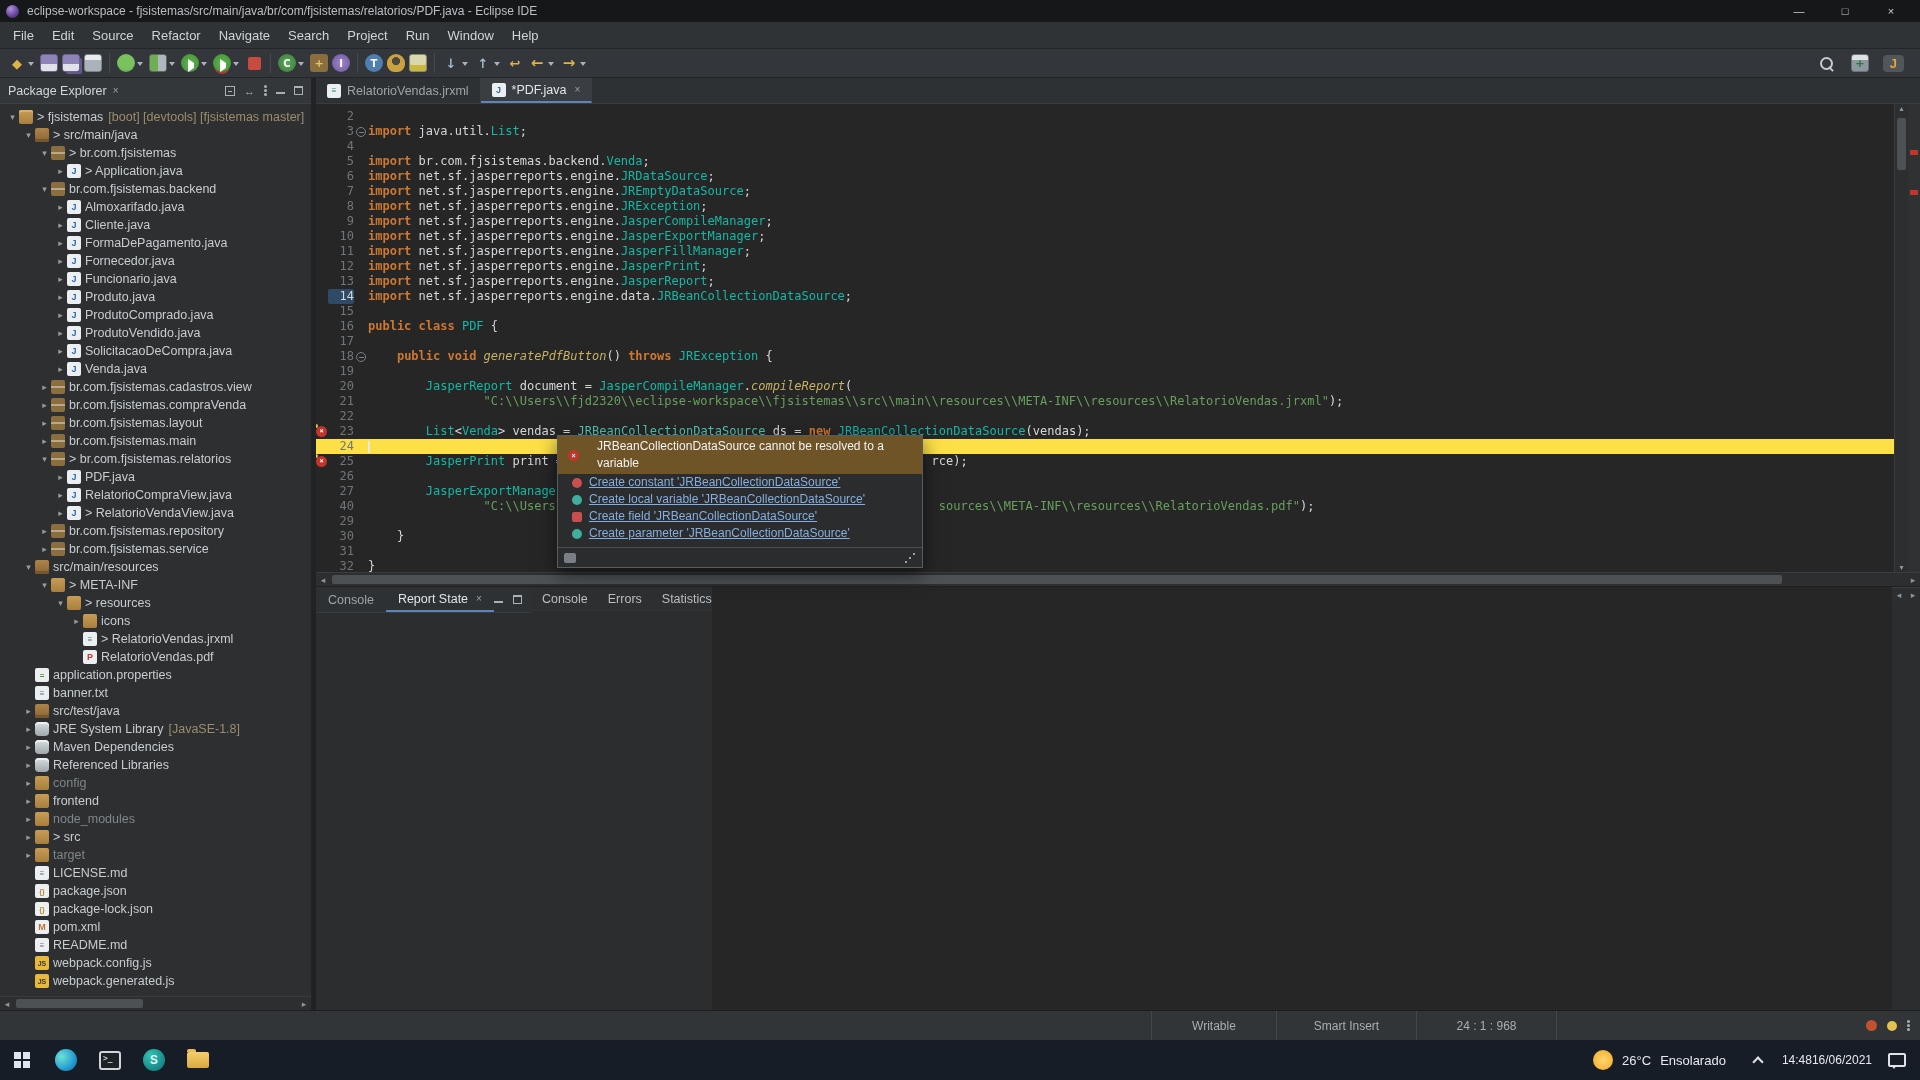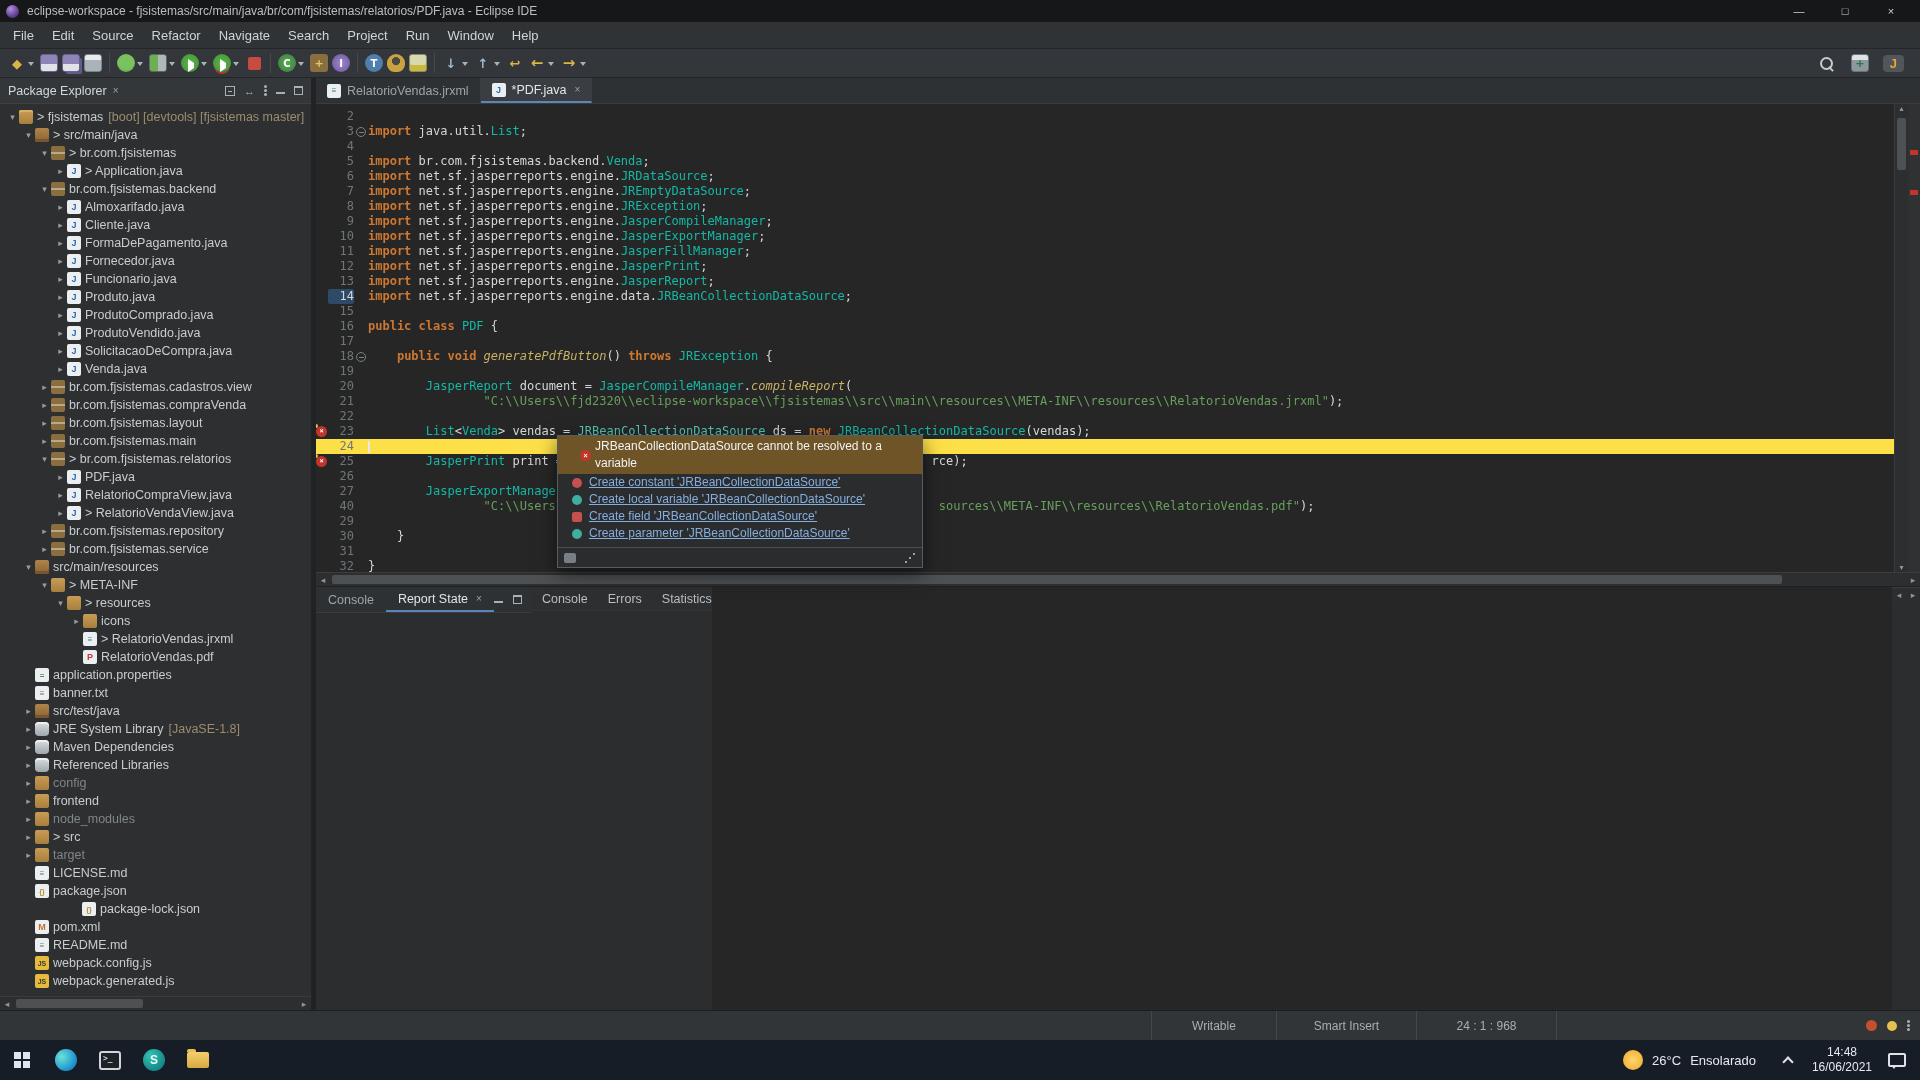--- a/index.html
+++ b/index.html
@@ -147,21 +147,21 @@
   .statusbar{height:30px;flex:none;background:#323538;border-top:1px solid #1d1e1f;display:flex;align-items:center;font-size:12px;color:#a9adb0}
   .sb-flex{flex:1}
   .sb-cell{height:100%;display:flex;align-items:center;justify-content:center;border-left:1px solid #43464a}
   .sb-gap{width:300px;height:100%;border-left:1px solid #43464a}
   .sb-icons{display:flex;align-items:center;gap:10px;padding:0 10px}
   .sb-dot{width:11px;height:11px;border-radius:50%;background:#c3502f;display:inline-block}
   .sb-bulb{width:10px;height:10px;border-radius:50%;background:#e3c24e;display:inline-block}
 
   
   .popup{position:absolute;left:557px;top:435px;width:366px;z-index:40;background:#2b2c2e;border:1px solid #5a5d60;box-shadow:0 6px 18px rgba(0,0,0,.55);font:12px/17px "Liberation Sans",sans-serif}
-  .qf-errrow{display:flex;align-items:center;gap:4px;background:#6e5426;color:#f0f2f4;padding:2px 22px;min-height:20px}
+  .qf-errrow{display:flex;align-items:center;gap:18px;background:#6e5426;color:#f0f2f4;padding:2px 10px;min-height:20px}
   .qf-err{width:11px;height:11px;background:#c3352b;border-radius:50%;color:#fff;font-size:7px;line-height:11px;text-align:center;font-weight:bold;flex:none}
   .qf-head{padding:3px 8px;color:#d6d9db}
   .qfrow{display:flex;align-items:center;gap:7px;padding:1px 8px 1px 14px;height:17px}
   .qfi{width:10px;height:10px;border-radius:50%;flex:none}
   .qfi-constant{background:#c65050}
   .qfi-local-variable{background:#3fae9e}
   .qfi-field{background:#c65050;border-radius:2px}
   .qfi-parameter{background:#3fae9e}
   .qflink{color:#85aede;text-decoration:underline}
   .qf-foot{display:flex;align-items:center;justify-content:space-between;border-top:1px solid #4a4d50;height:20px;padding:0 6px;margin-top:5px}
@@ -179,21 +179,21 @@
   .tk-terminal{width:22px;height:19px;border:2px solid #cfd5da;border-radius:3px;background:#1d2226}
   .tk-terminal::before{content:">_";position:absolute;left:2px;top:1px;color:#cfd5da;font:bold 8px "DejaVu Sans Mono",monospace}
   .tk-spotify{width:22px;height:22px;border-radius:50%;background:radial-gradient(circle at 35% 30%,#2fc4b2,#0f6e78)}
   .tk-spotify::before{content:"S";position:absolute;inset:0;display:flex;align-items:center;justify-content:center;color:#eafcfa;font:bold 12px "Liberation Sans",sans-serif}
   .tk-file-explorer{width:22px;height:16px;border-radius:2px;background:linear-gradient(#f3cf6f,#d9a83f)}
   .tk-file-explorer::before{content:"";position:absolute;left:0;top:-3px;width:9px;height:3px;border-radius:2px 2px 0 0;background:#e8bd55}
   .tk-flex{flex:1}
   .tk-weather{display:flex;align-items:center;gap:9px;margin-right:28px;font-size:13px}
   .sun{width:20px;height:20px;border-radius:50%;background:radial-gradient(#ffd76e,#f0a72a);flex:none}
   .tk-chev{width:8px;height:8px;border-left:2px solid #dfe3e6;border-top:2px solid #dfe3e6;transform:rotate(45deg);margin:4px 20px 0 0}
-  .tk-clock{display:flex;flex-direction:column;align-items:center;line-height:15px;font-size:12px;margin-right:16px}
+  .tk-clock{display:flex;flex-direction:row;align-items:center;line-height:15px;font-size:12px;margin-right:16px}
   .tk-chat{width:18px;height:14px;border:2px solid #dfe3e6;border-radius:2px;position:relative;margin-right:14px}
   .tk-chat::after{content:"";position:absolute;left:1px;bottom:-7px;border:3px solid transparent;border-top:4px solid #dfe3e6}
 </style>
 </head>
 <body>
 
 <div class="window">
 
   <div class="titlebar">
     <span class="ec-logo"></span>
@@ -538,21 +538,21 @@
           <div class="trow" style="padding-left: 22px;">
             <span class="texp"></span>
             <span class="tico tico-doc">≡</span>
             <span class="tlabel">LICENSE.md</span>
           </div>
           <div class="trow" style="padding-left: 22px;">
             <span class="texp"></span>
             <span class="tico tico-json">{}</span>
             <span class="tlabel">package.json</span>
           </div>
-          <div class="trow" style="padding-left: 22px; margin-left: 47px;">
+          <div class="trow" style="padding-left: 22px;">
             <span class="texp"></span>
             <span class="tico tico-json">{}</span>
             <span class="tlabel">package-lock.json</span>
           </div>
           <div class="trow" style="padding-left: 22px;">
             <span class="texp"></span>
             <span class="tico tico-xml">M</span>
             <span class="tlabel">pom.xml</span>
           </div>
           <div class="trow" style="padding-left: 22px;">

